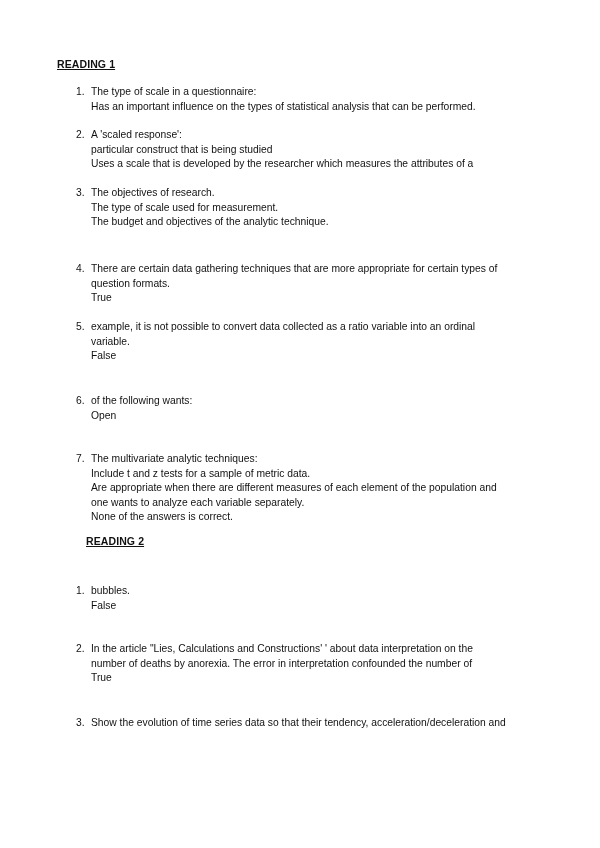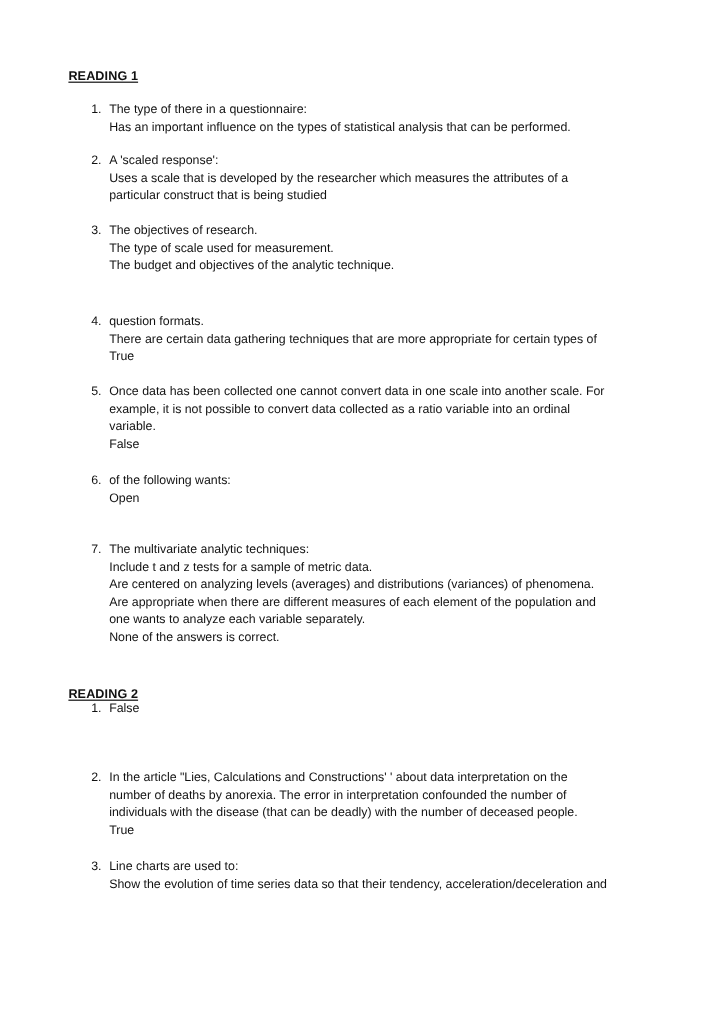--- a/index.html
+++ b/index.html
@@ -52,102 +52,99 @@
 </head>
 <body>
 
 <div class="page">
 
   <div class="section-heading" style="top:57px;">READING 1</div>
 
   <div class="qitem" style="top:85px;">
     <span class="qnum">1.</span>
     <div class="qbody">
-      <span class="qline">The type of there in a questionnaire:</span>
+      <span class="qline">The type of scale in a questionnaire:</span>
       <span class="qline">Has an important influence on the types of statistical analysis that can be performed.</span>
     </div>
   </div>
 
   <div class="qitem" style="top:128px;">
     <span class="qnum">2.</span>
     <div class="qbody">
       <span class="qline">A 'scaled response':</span>
+      <span class="qline">particular construct that is being studied</span>
       <span class="qline">Uses a scale that is developed by the researcher which measures the attributes of a</span>
-      <span class="qline">particular construct that is being studied</span>
     </div>
   </div>
 
   <div class="qitem" style="top:186px;">
     <span class="qnum">3.</span>
     <div class="qbody">
       <span class="qline">The objectives of research.</span>
       <span class="qline">The type of scale used for measurement.</span>
       <span class="qline">The budget and objectives of the analytic technique.</span>
     </div>
   </div>
 
   <div class="qitem" style="top:262px;">
     <span class="qnum">4.</span>
     <div class="qbody">
+      <span class="qline">There are certain data gathering techniques that are more appropriate for certain types of</span>
       <span class="qline">question formats.</span>
-      <span class="qline">There are certain data gathering techniques that are more appropriate for certain types of</span>
       <span class="qline">True</span>
     </div>
   </div>
 
   <div class="qitem" style="top:320px;">
     <span class="qnum">5.</span>
     <div class="qbody">
-      <span class="qline">Once data has been collected one cannot convert data in one scale into another scale. For</span>
       <span class="qline">example, it is not possible to convert data collected as a ratio variable into an ordinal</span>
       <span class="qline">variable.</span>
       <span class="qline">False</span>
     </div>
   </div>
 
   <div class="qitem" style="top:394px;">
     <span class="qnum">6.</span>
     <div class="qbody">
       <span class="qline">of the following wants:</span>
       <span class="qline">Open</span>
     </div>
   </div>
 
   <div class="qitem" style="top:452px;">
     <span class="qnum">7.</span>
     <div class="qbody">
       <span class="qline">The multivariate analytic techniques:</span>
       <span class="qline">Include t and z tests for a sample of metric data.</span>
-      <span class="qline">Are centered on analyzing levels (averages) and distributions (variances) of phenomena.</span>
       <span class="qline">Are appropriate when there are different measures of each element of the population and</span>
       <span class="qline">one wants to analyze each variable separately.</span>
       <span class="qline">None of the answers is correct.</span>
     </div>
   </div>
 
-  <div class="section-heading" style="top:572px;">READING 2</div>
+  <div class="section-heading" style="top:534px;margin-left:29px;">READING 2</div>
 
   <div class="qitem" style="top:584px;">
     <span class="qnum">1.</span>
     <div class="qbody">
+      <span class="qline">bubbles.</span>
       <span class="qline">False</span>
     </div>
   </div>
 
   <div class="qitem" style="top:642px;">
     <span class="qnum">2.</span>
     <div class="qbody">
       <span class="qline">In the article "Lies, Calculations and Constructions' ' about data interpretation on the</span>
       <span class="qline">number of deaths by anorexia. The error in interpretation confounded the number of</span>
-      <span class="qline">individuals with the disease (that can be deadly) with the number of deceased people.</span>
       <span class="qline">True</span>
     </div>
   </div>
 
   <div class="qitem" style="top:716px;">
     <span class="qnum">3.</span>
     <div class="qbody">
-      <span class="qline">Line charts are used to:</span>
       <span class="qline">Show the evolution of time series data so that their tendency, acceleration/deceleration and</span>
     </div>
   </div>
 
 </div>
 
 </body></html>

